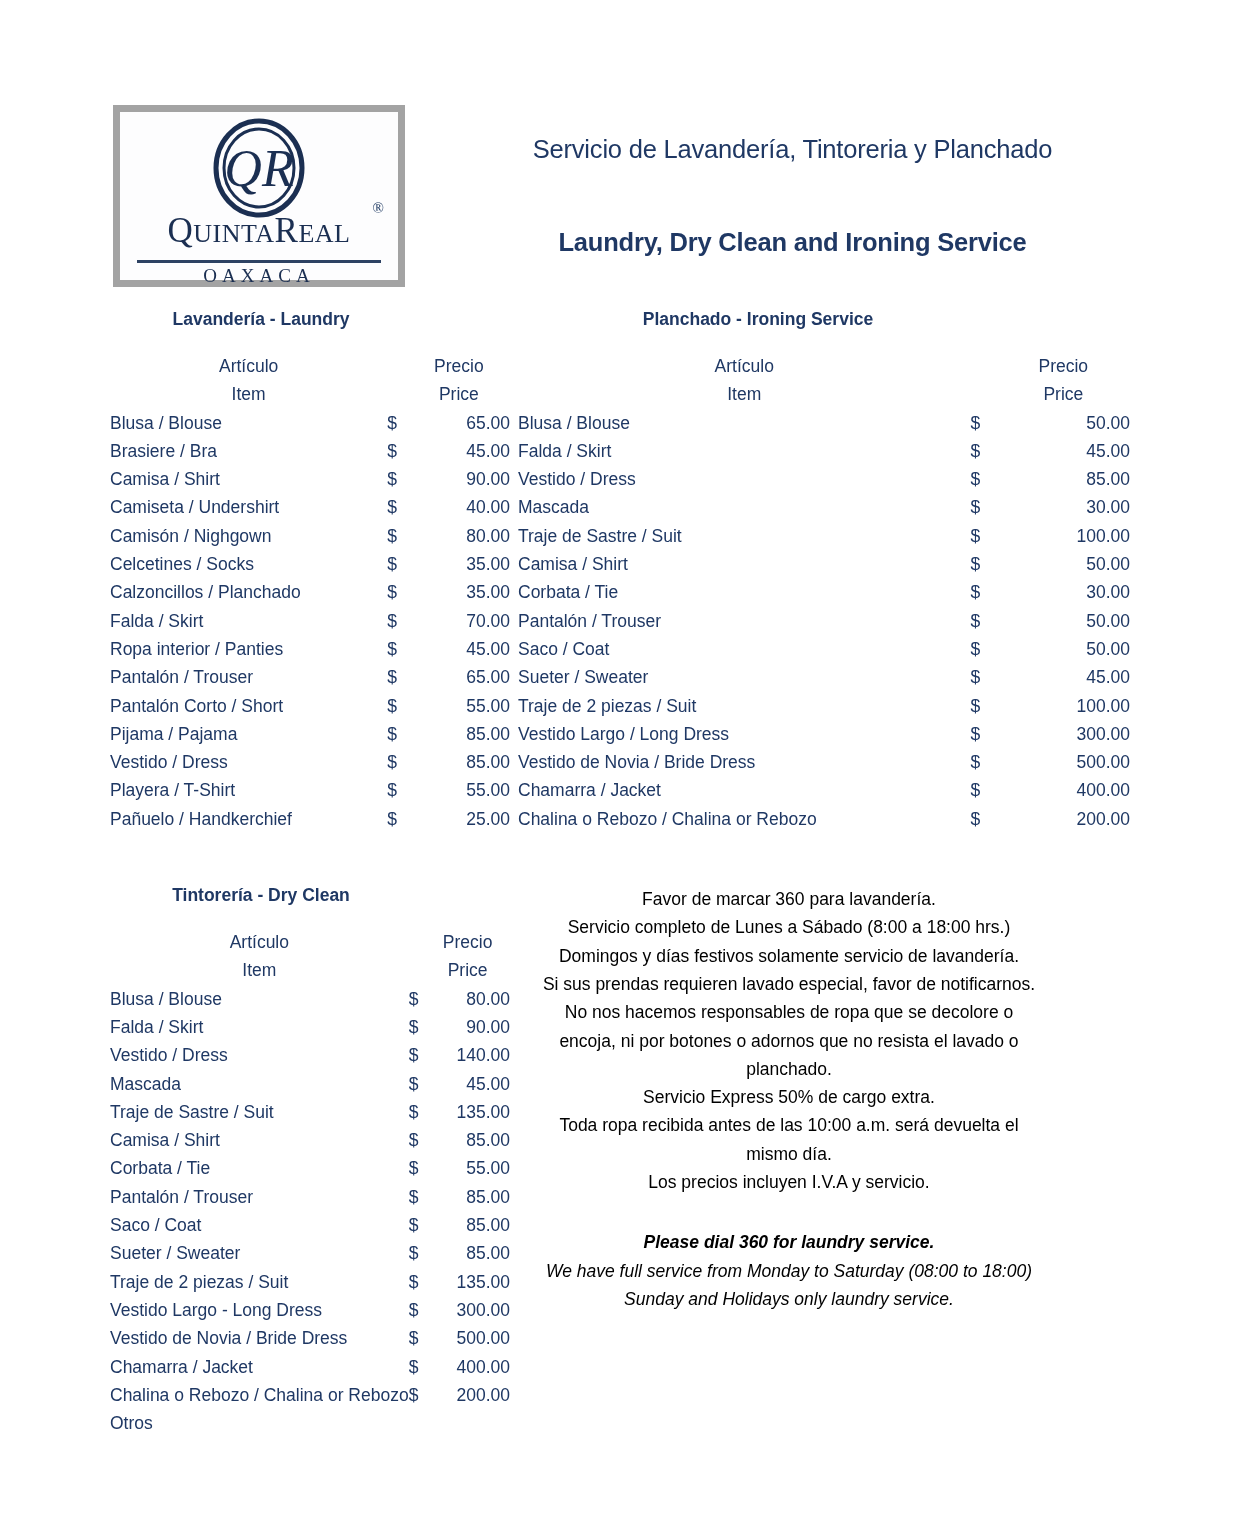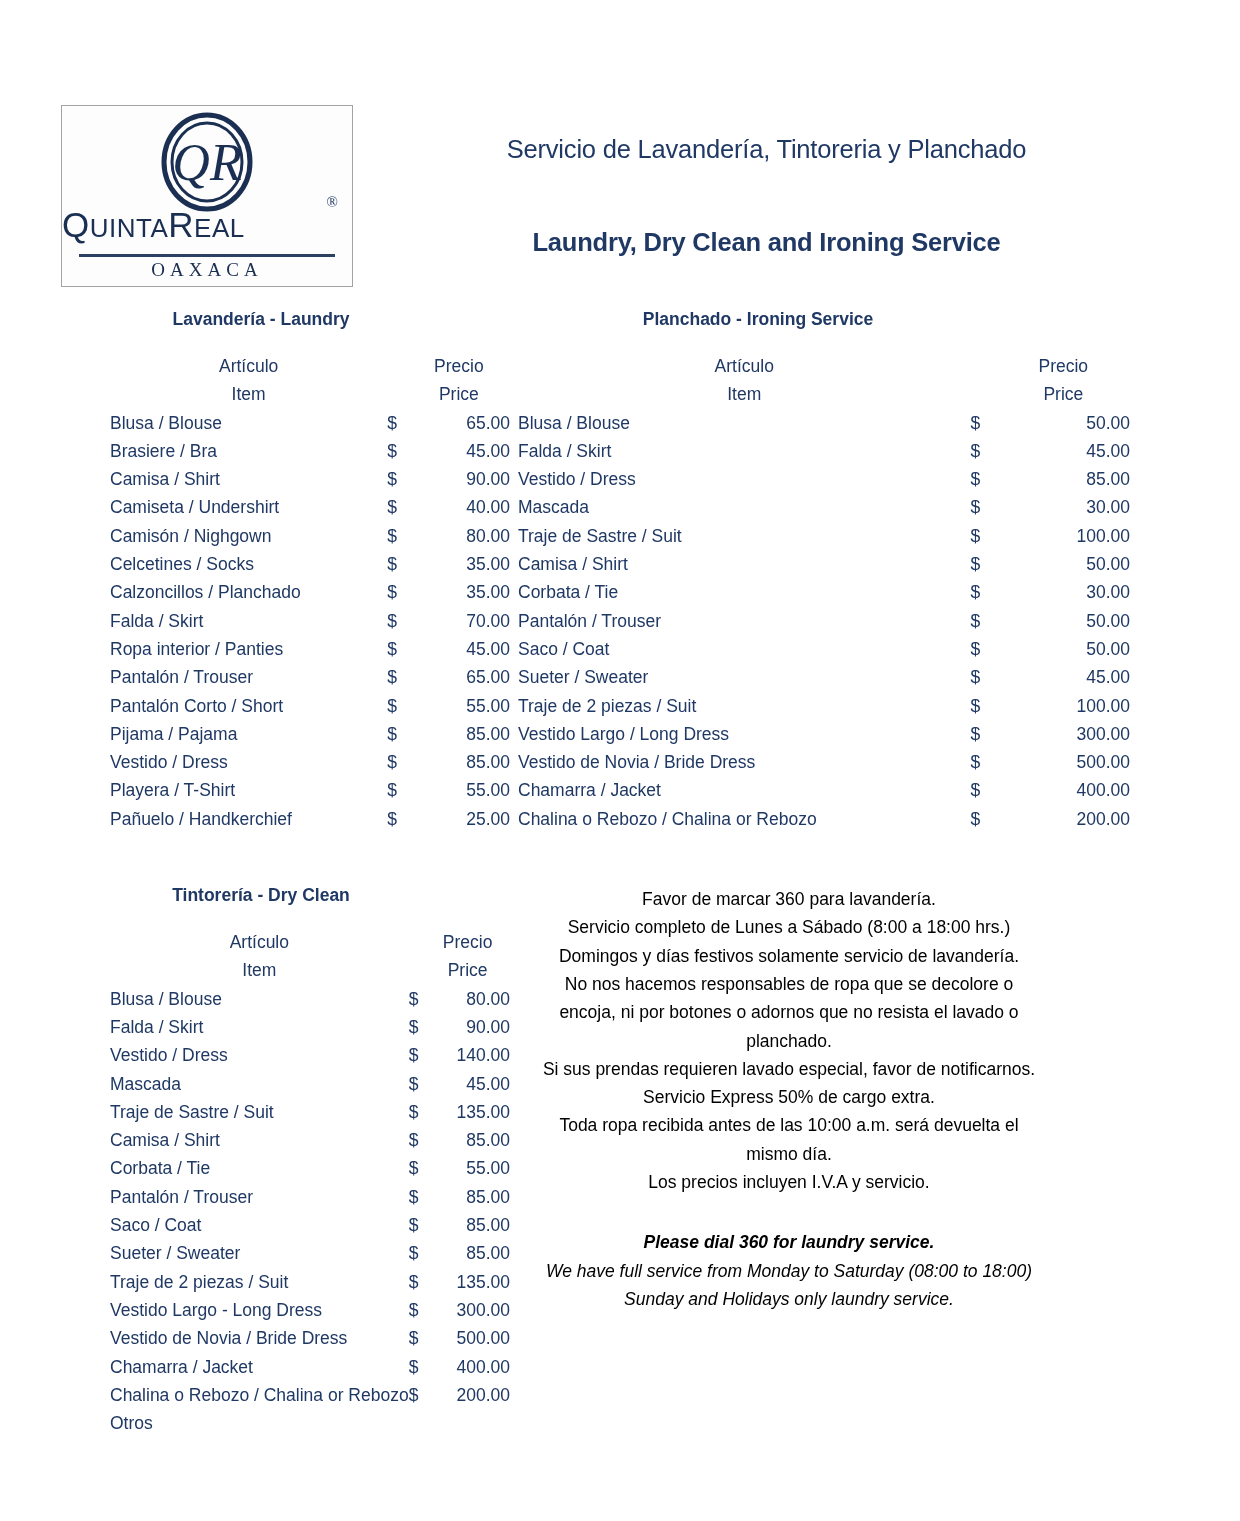--- a/index.html
+++ b/index.html
@@ -26,22 +26,22 @@
 
   
   .header {
     display: flex;
     align-items: flex-start;
     padding: 105px 0 0 0;
   }
   .logo-box {
     width: 292px;
     height: 182px;
-    margin-left: 61px;
-    border: 1px solid #a3a3a3;
+    margin-left: 113px;
+    border: 7px solid #a3a3a3;
     background: #fdfdfe;
     box-sizing: border-box;
     position: relative;
     flex: 0 0 auto;
   }
   .logo-oval-wrap {
     position: absolute;
     left: 50%;
     top: 6px;
     transform: translateX(-50%);
@@ -52,21 +52,22 @@
     top: 88px;
     font-family: "Liberation Serif", serif;
     font-size: 15px;
     color: #16325c;
   }
   .logo-wordmark {
     position: absolute;
     left: 0;
     right: 0;
     top: 99px;
-    font-family: Liberation Sans, sans-serif;
+    text-align: center;
+    font-family: Liberation Serif, serif;
     color: #1b2f52;
     letter-spacing: 0.5px;
     white-space: nowrap;
   }
   .logo-wordmark .big { font-size: 35px; }
   .logo-wordmark .small {
     font-size: 26px;
     position: relative;
     top: 0px;
   }
@@ -518,22 +519,22 @@
             </tr>
         </tbody>
       </table>
     </div>
 
     <div class="col-notes">
       <div class="notes">
         <p>Favor de marcar 360 para lavandería.</p>
         <p>Servicio completo de Lunes a Sábado (8:00 a 18:00 hrs.)</p>
         <p>Domingos y días festivos solamente servicio de lavandería.</p>
+        <p>Si sus prendas requieren lavado especial, favor de notificarnos.</p>
         <p>No nos hacemos responsables de ropa que se decolore o encoja, ni por botones o adornos que no resista el lavado o planchado.</p>
-        <p>Si sus prendas requieren lavado especial, favor de notificarnos.</p>
         <p>Servicio Express 50% de cargo extra.</p>
         <p>Toda ropa recibida antes de las 10:00 a.m. será devuelta el mismo día.</p>
         <p>Los precios incluyen I.V.A y servicio.</p>
       </div>
 
       <div class="notes-en">
         <p class="bold">Please dial 360 for laundry service.</p>
         <p>We have full service from Monday to Saturday (08:00 to 18:00)</p>
         <p>Sunday and Holidays only laundry service.</p>
       </div>

